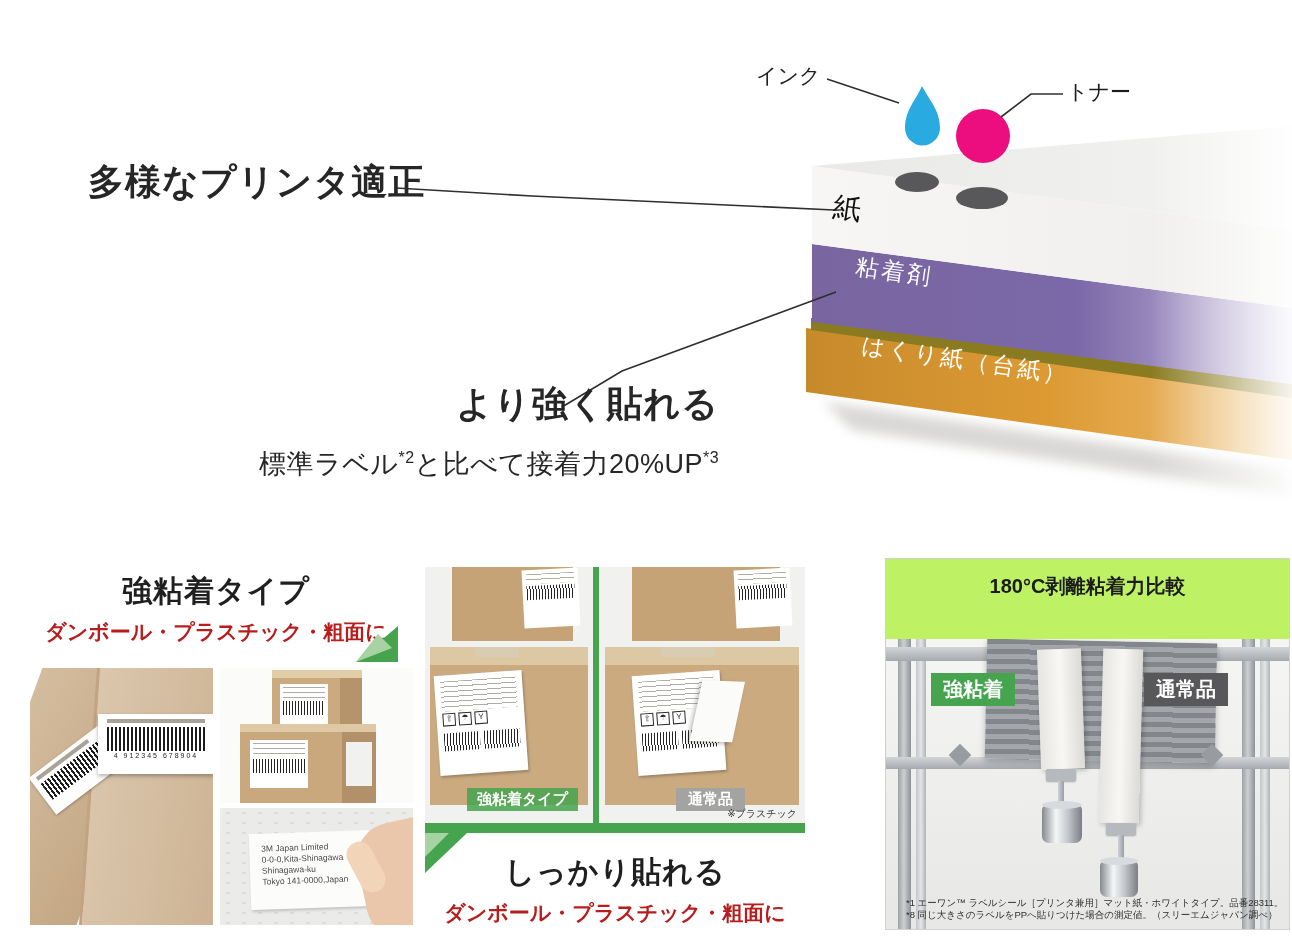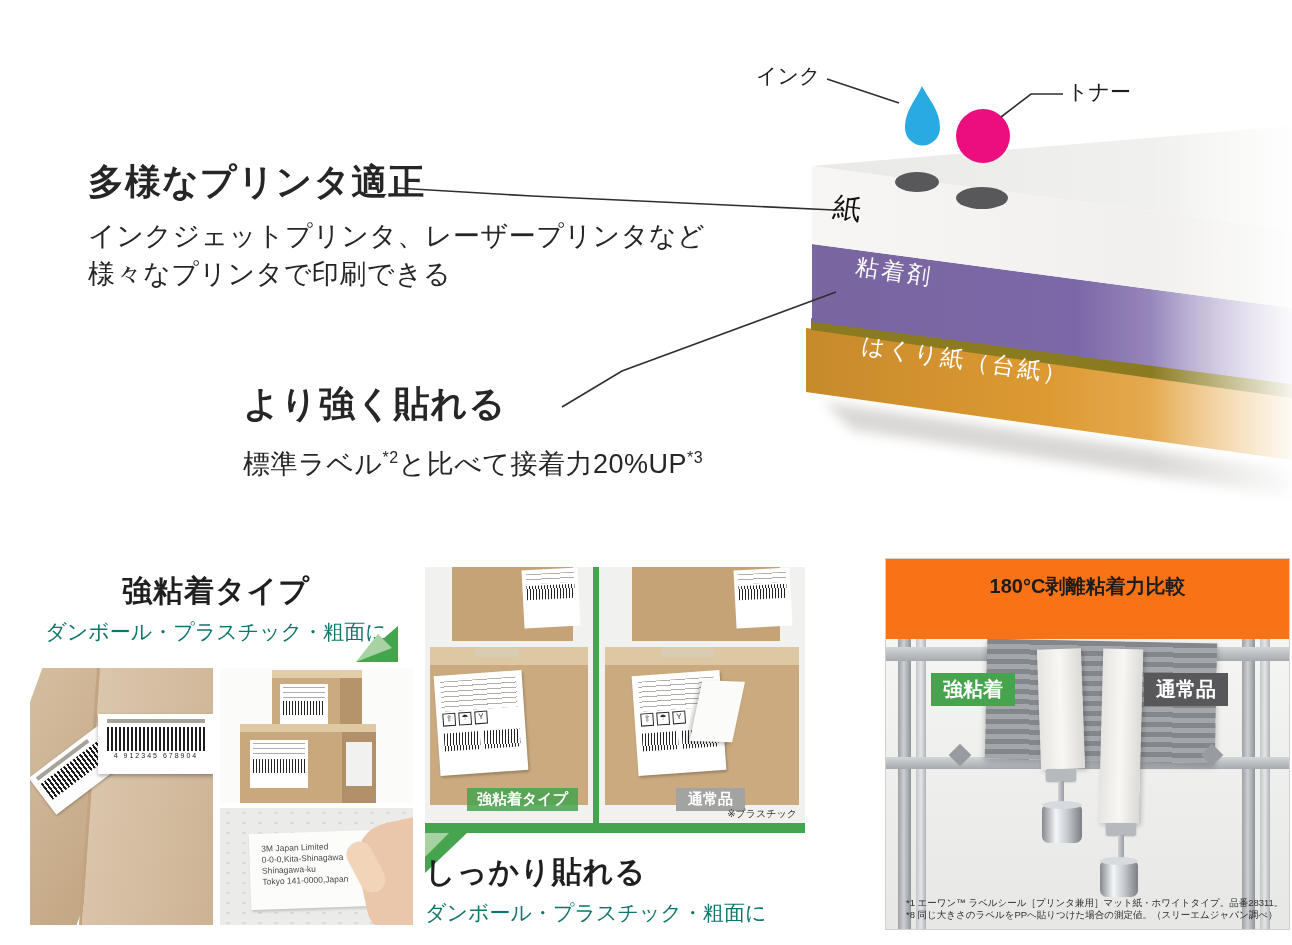--- a/index.html
+++ b/index.html
@@ -16,30 +16,30 @@
 
   
   .lbl{position:absolute;white-space:nowrap;}
   .lbl-ink{left:756px;top:62px;font-size:21px;color:#1d1d1d;}
   .lbl-toner{left:1067px;top:78px;font-size:21px;color:#1d1d1d;}
   .lbl-paper{left:836px;top:188px;font-size:28px;color:#101010;transform:rotate(8deg);transform-origin:left top;}
   .lbl-adhesive{left:858px;top:251px;font-size:23px;color:#fff;letter-spacing:3px;transform:rotate(8deg);transform-origin:left top;}
   .lbl-liner{left:864px;top:330px;font-size:23px;color:#fff;letter-spacing:3px;transform:rotate(8.3deg);transform-origin:left top;}
 
   
-  .feature{position:absolute;}
+  .feature{position:absolute;text-align:right;}
   .feature h2{margin:0;font-size:36px;font-weight:900;color:#262626;letter-spacing:1px;}
   .feature p{margin:10px 0 0;font-size:27px;line-height:38px;color:#262626;letter-spacing:0.5px;}
   .feature p sup{font-size:16px;}
   .f1{left:88px;top:158px;}
-  .f2{left:243px;top:380px;}
+  .f2{left:259px;top:380px;}
 
   
   .card-title{margin:0;font-size:30px;font-weight:900;color:#1f1f1f;letter-spacing:1px;}
-  .card-sub{margin:6px 0 0;font-size:21px;font-weight:400;color:#0f766e;}
+  .card-sub{margin:6px 0 0;font-size:21px;font-weight:700;color:#b91c1c;}
 
   
   .lt-titles{left:0;top:571px;width:432px;text-align:center;}
   .photo{position:absolute;overflow:hidden;}
   .wood-photo{left:30px;top:668px;width:183px;height:257px;background:#fff;}
   .board-a{position:absolute;left:-34px;top:-12px;width:120px;height:300px;transform:rotate(20deg);
            background:linear-gradient(100deg,#d4bd9f,#c3a683);}
   .board-b{position:absolute;left:58px;top:-24px;width:150px;height:310px;transform:rotate(4deg);
            background:linear-gradient(95deg,#dbc7ad,#cbb090);border-left:3px solid #c2a482;}
   .label-rot{position:absolute;left:2px;top:74px;width:104px;height:46px;transform:rotate(-37deg);
@@ -82,24 +82,24 @@
   .pg{display:inline-block;width:11px;height:11px;border:1px solid #2a2a2a;font-size:8px;line-height:10px;
       text-align:center;margin-right:3px;background:#fff;color:#222;vertical-align:top;}
   .dbl{display:flex;gap:4px;}
   .dbl .mbc{flex:1;height:18px;}
   .peel{position:absolute;right:-16px;top:10px;width:42px;height:62px;background:#fbfbf9;
         transform:rotate(16deg) skewY(-10deg);box-shadow:-2px 2px 4px rgba(0,0,0,.25);}
   .badge{position:absolute;color:#fff;font-weight:700;white-space:nowrap;}
   .badge-st{left:42px;top:221px;font-size:15px;padding:2px 10px;background:#45a44dd9;}
   .badge-no{left:251px;top:221px;font-size:15px;padding:2px 12px;background:#a3a3a2;}
   .img-note{position:absolute;right:8px;top:240px;font-size:10px;color:#333;}
-  .mid-titles{left:425px;top:852px;width:380px;}
-
-  
-  .test-card{left:885px;top:558px;width:405px;height:372px;background:#f97316;border:1px solid #d0d0ce;box-sizing:border-box;}
+  .mid-titles{left:425px;top:852px;width:380px;text-align:center;}
+
+  
+  .test-card{left:885px;top:558px;width:405px;height:372px;background:#bef264;border:1px solid #d0d0ce;box-sizing:border-box;}
   .test-t1{position:absolute;left:0;top:14px;width:100%;text-align:center;font-size:20px;font-weight:700;color:#1c1c1c;margin:0;}
   .test-t2{position:absolute;left:0;top:38px;width:100%;text-align:center;font-size:28px;font-weight:900;color:#1c1c1c;margin:0;letter-spacing:1px;}
   .test-photo{position:absolute;left:0;top:80px;width:403px;height:290px;overflow:hidden;
               background:linear-gradient(180deg,#f5f5f4,#e7e7e5);}
   .post{position:absolute;top:0;height:290px;}
   .post-a{background:linear-gradient(90deg,#9da0a4,#cdd0d3 45%,#8f9296);}
   .post-b{background:linear-gradient(90deg,#c3c6c9,#e3e5e7 50%,#b0b3b6);}
   .rail{position:absolute;left:0;width:403px;background:linear-gradient(#d3d6d9,#a6a9ad);}
   .corrugated{position:absolute;left:100px;top:2px;width:230px;height:120px;transform:rotate(1.2deg);
               background:repeating-linear-gradient(180deg,#83868a 0 5px,#a3a6aa 5px 10px);box-shadow:0 3px 6px rgba(0,0,0,.25);}
@@ -173,22 +173,20 @@
   </svg>
 
   <div class="lbl lbl-ink">インク</div>
   <div class="lbl lbl-toner">トナー</div>
   <div class="lbl lbl-paper">紙</div>
   <div class="lbl lbl-adhesive">粘着剤</div>
   <div class="lbl lbl-liner">はくり紙（台紙）</div>
 
   <div class="feature f1">
     <h2>多様なプリンタ適正</h2>
-    <p><span>インクジェットプリンタ、レーザープリンタなど</span><br>
-       <span>様々なプリンタで印刷できる</span></p>
   </div>
 
   <div class="feature f2">
     <h2>より強く貼れる</h2>
     <p><span>標準ラベル</span><sup>*2</sup><span>と比べて接着力20%UP</span><sup>*3</sup></p>
   </div>
 
   <div class="abs lt-titles">
     <h3 class="card-title">強粘着タイプ</h3>
     <p class="card-sub">ダンボール・プラスチック・粗面に</p>

